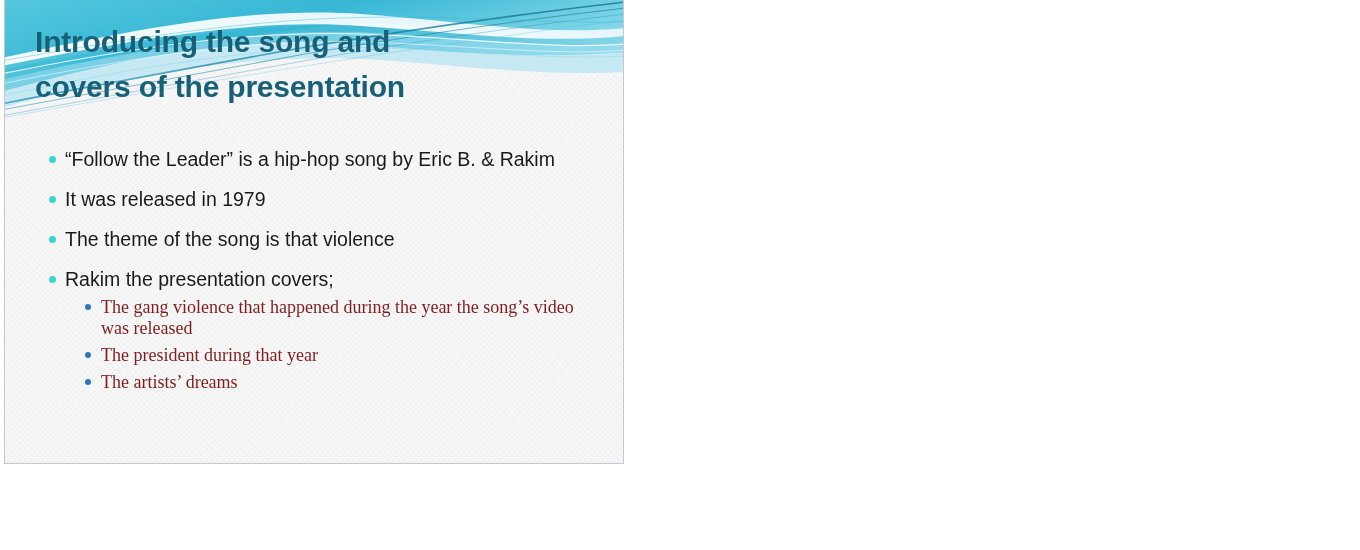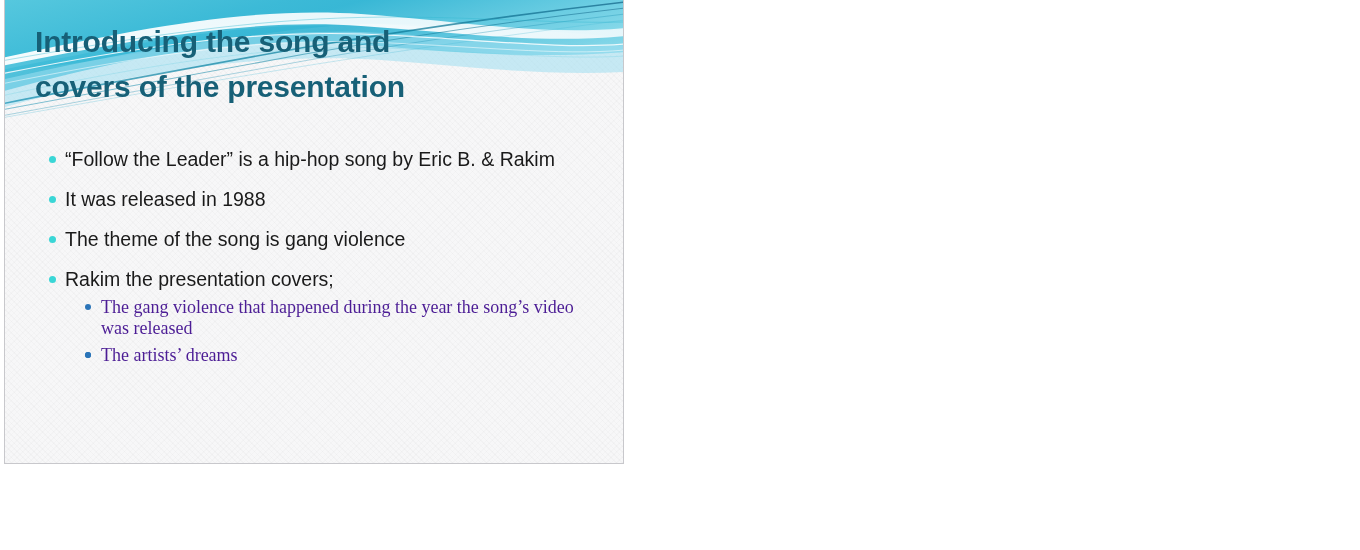--- a/index.html
+++ b/index.html
@@ -113,21 +113,21 @@
     margin: 6px 0 0 0;
     padding: 0;
   }
   ul.lvl2 > li.bullet2 {
     position: relative;
     padding-left: 26px;
     margin-bottom: 6px;
     font-family: "Liberation Serif", serif;
     font-size: 18px;
     line-height: 21px;
-    color: #4c1d95;
+    color: #7f1d1d;
   }
   ul.lvl2 > li.bullet2 > .dot2 {
     position: absolute;
     left: 10px;
     top: 7px;
     width: 6px;
     height: 6px;
     border-radius: 50%;
     background: #2a74b8;
   }
@@ -200,43 +200,44 @@
     <div id="body-content">
       <ul class="lvl1">
 
         <li class="bullet1">
           <span class="dot1"></span>
           <span> “Follow the Leader” is a hip-hop song by Eric B. &amp; Rakim</span>
         </li>
 
         <li class="bullet1">
           <span class="dot1"></span>
-          <span>It was released in 1988</span>
-        </li>
-
-        <li class="bullet1">
-          <span class="dot1"></span>
-          <span>The theme of the song is gang violence</span>
+          <span>It was released in 1979</span>
+        </li>
+
+        <li class="bullet1">
+          <span class="dot1"></span>
+          <span>The theme of the song is that violence</span>
         </li>
 
         <li class="bullet1">
           <span class="dot1"></span>
           <span>Rakim the presentation covers;</span>
 
           <div class="sub-wrap">
             <ul class="lvl2">
 
               <li class="bullet2">
                 <span class="dot2"></span>
                 <span>The gang violence that happened during the year the song’s video was released</span>
               </li>
 
 
               <li class="bullet2">
                 <span class="dot2"></span>
+                <span>The president during that year</span>
               </li>
 
               <li class="bullet2">
                 <span class="dot2"></span>
                 <span>The artists’ dreams</span>
               </li>
 
             </ul>
           </div>
         </li>

